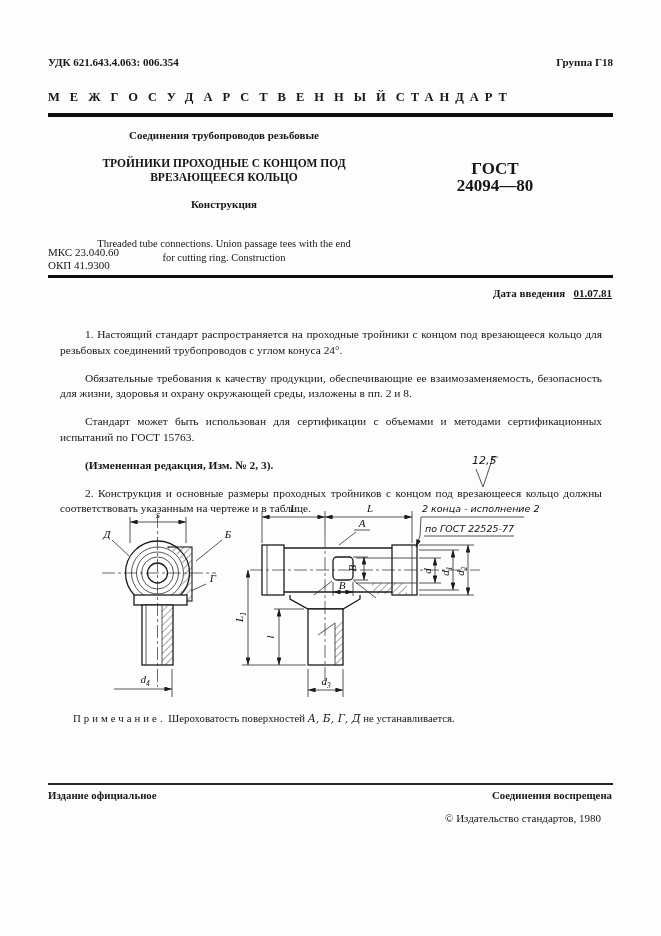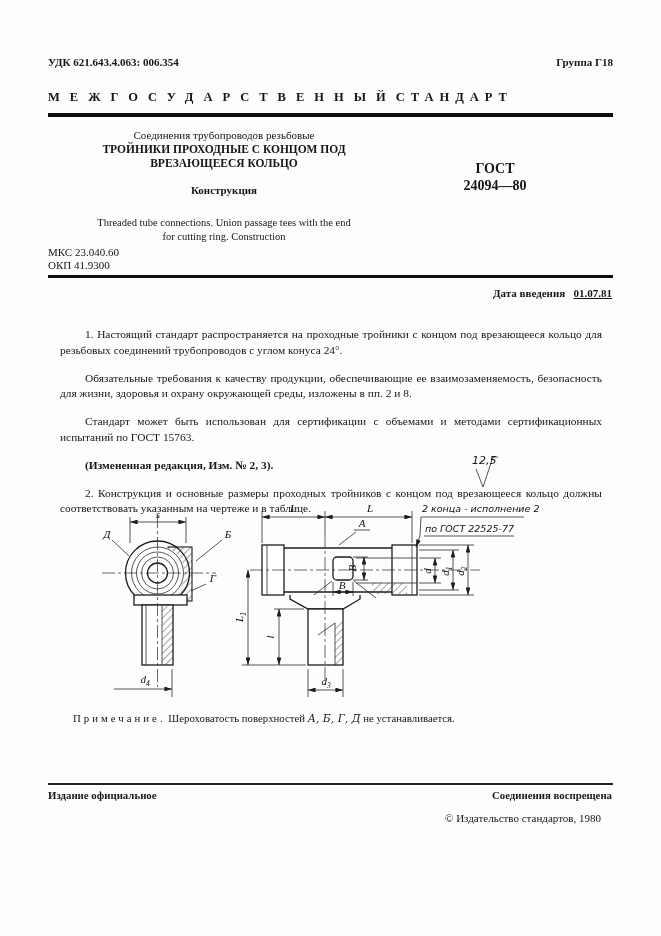--- a/index.html
+++ b/index.html
@@ -13,26 +13,26 @@
     font-weight:bold;font-size:11px;}
   .msg-row{left:48px;right:44px;top:90px;display:flex;
     font-weight:bold;font-size:12.5px;white-space:nowrap;}
   .msg-row .w1{letter-spacing:10px;}
   .msg-row .w2{letter-spacing:6px;}
   .rule{left:48px;right:48px;background:#0e0e0e;}
   .rule1{top:113px;height:4px;}
   .rule2{top:275px;height:3px;}
   .rule3{top:783px;height:2px;background:#222;}
   .title-wrap{left:48px;top:129px;width:352px;text-align:center;}
-  .t-subject{font-weight:normal;font-size:11px;margin-bottom:2px;}
+  .t-subject{font-weight:bold;font-size:11px;margin-bottom:16px;}
   .t-main{font-weight:bold;font-size:11.5px;line-height:13.5px;}
   .t-sub{font-weight:bold;font-size:11px;margin-top:14px;}
-  .t-en{font-size:10.5px;line-height:13.5px;margin-top:20px;}
+  .t-en{font-size:10.5px;line-height:13.5px;margin-top:27px;}
   .gost-block{left:420px;top:160px;width:150px;text-align:center;
-    font-weight:bold;font-size:14px;line-height:17px;}
+    font-weight:bold;font-size:17px;line-height:17px;}
   .codes{left:48px;top:246px;font-size:11px;line-height:12.5px;}
   .date-row{left:42px;right:49px;top:287px;text-align:right;font-weight:bold;font-size:11px;}
   .date-val{text-decoration:underline;}
   .paras{left:48px;top:315px;width:566px;font-size:11.4px;line-height:15.8px;text-align:justify;}
   .paras p{margin:12px;text-indent:25px;}
   .p-bold{font-weight:bold;}
   #drawing{left:50px;top:447px;}
   .note{left:73px;top:712px;font-size:10.8px;}
   .note .sp{letter-spacing:3px;}
   .note i{font-family:"DejaVu Serif",serif;}

